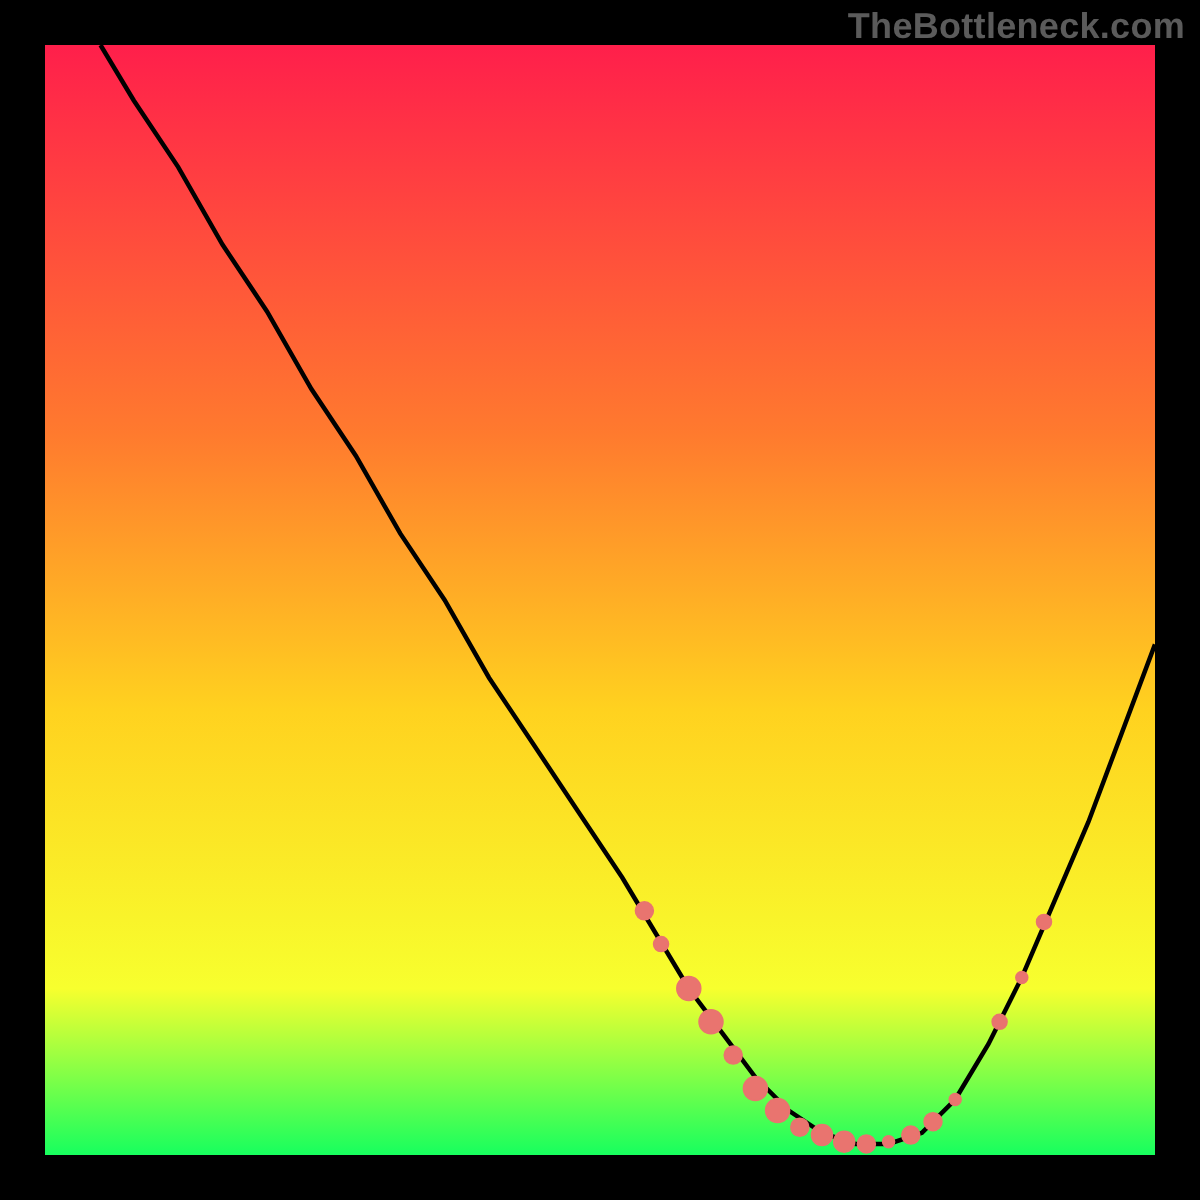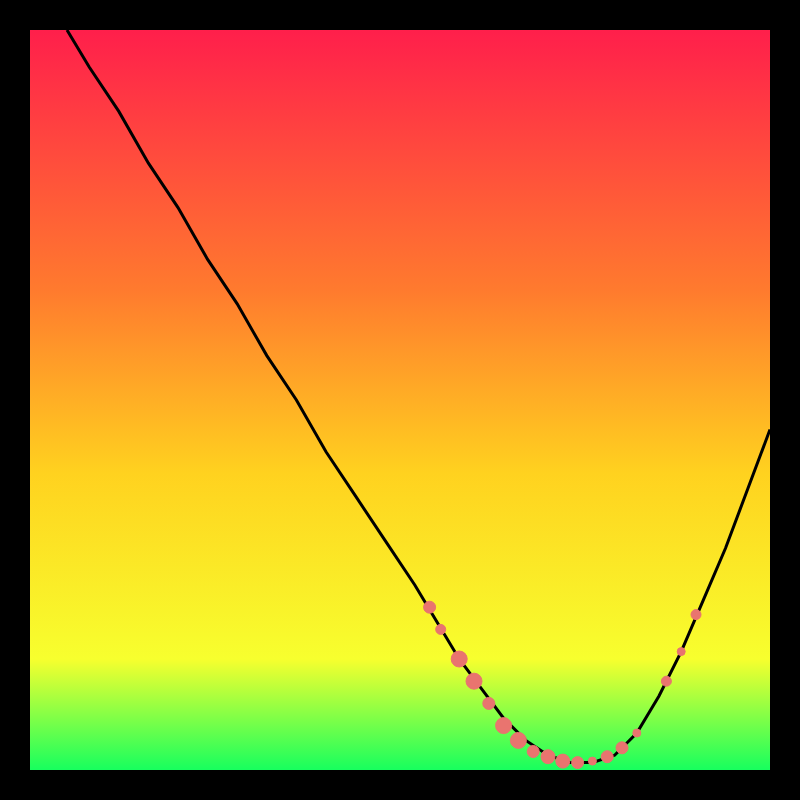--- a/index.html
+++ b/index.html
@@ -36,20 +36,21 @@
     overflow: hidden;
   }
   .plot-area svg {
     display: block;
   }
 </style>
 </head>
 <body>
 
 <div class="frame">
+  <div class="watermark">TheBottleneck.com</div>
 
   <div class="plot-area">
     <svg id="chart-svg" width="740" height="740" viewBox="0 0 740 740">
       <defs>
         <linearGradient id="bg-grad" x1="0" y1="0" x2="0" y2="1">
           <stop id="g0" offset="0%" stop-color="#ff1f4b"></stop>
           <stop id="g1" offset="35%" stop-color="#ff7a2e"></stop>
           <stop id="g2" offset="60%" stop-color="#ffd21f"></stop>
           <stop id="g3" offset="85%" stop-color="#f7ff2e"></stop>
           <stop id="g4" offset="100%" stop-color="#17ff5e"></stop>

